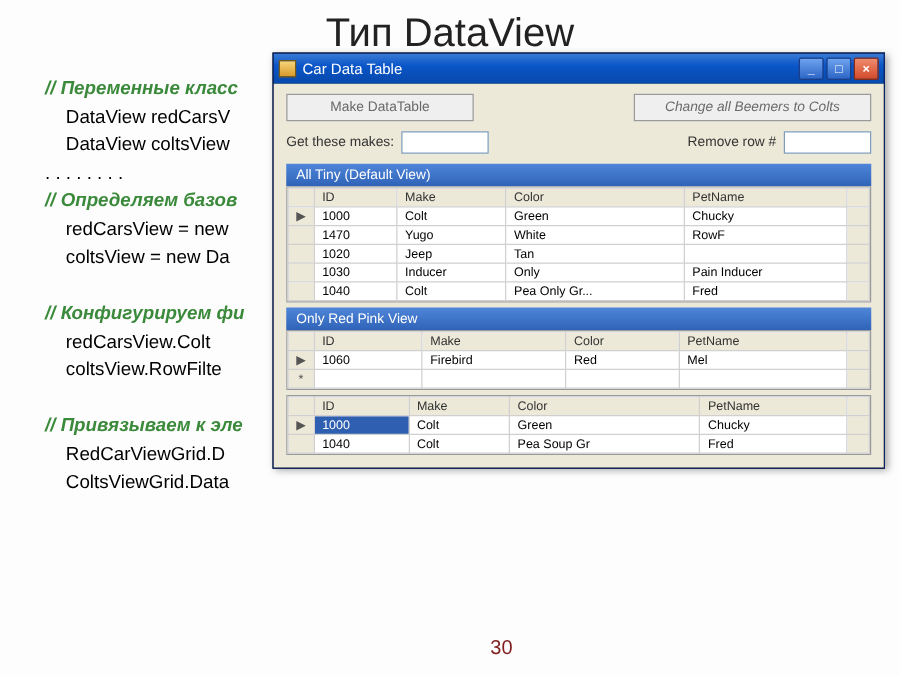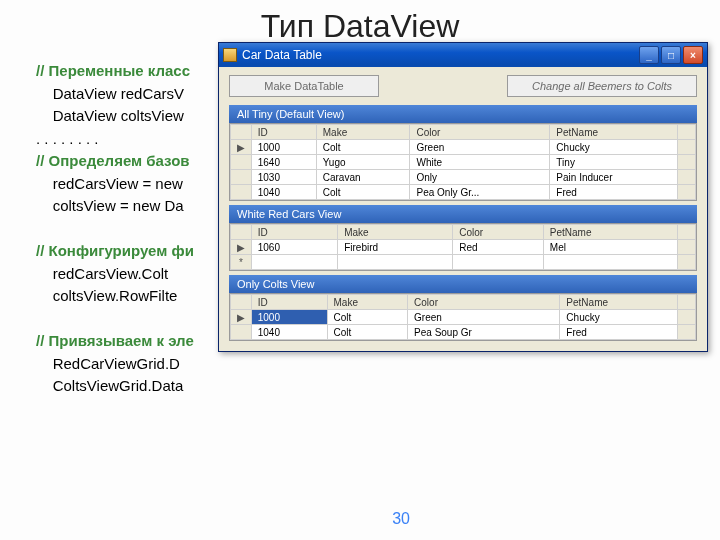--- a/index.html
+++ b/index.html
@@ -22,27 +22,27 @@
   .code-block {
     position: absolute;
     left: 36px;
     top: 60px;
     font-size: 15px;
     line-height: 1.5;
     color: #000;
     font-family: Arial, Helvetica, sans-serif;
     white-space: pre;
   }
-  .code-block .comment { color: #3b8a3b; font-weight: bold; }
+  .code-block .comment { color: #3b8a3b; font-weight: bold; font-style: italic; }
   .page-num {
     position: absolute;
     right: 310px;
     bottom: 12px;
     font-size: 16px;
-    color: #3b82f6;
+    color: #7f1d1d;
   }
 
   
   .win {
     position: absolute;
     left: 218px;
     top: 42px;
     width: 490px;
     border: 1px solid #0a246a;
     background: #000000;
@@ -181,20 +181,30 @@
       <div class="winbtn">_</div>
       <div class="winbtn">□</div>
       <div class="winbtn close">×</div>
     </div>
   </div>
   <div class="client">
 
     <div class="toprow">
       <div class="btn">Make DataTable</div>
       <div class="btn wide">Change all Beemers to Colts</div>
+    </div>
+    <div class="midrow">
+      <div class="lblbox">
+        <span>Get these makes:</span>
+        <div class="txt"></div>
+      </div>
+      <div class="lblbox">
+        <span>Remove row #</span>
+        <div class="txt"></div>
+      </div>
     </div>
 
     <div class="section-hdr">All Tiny (Default View)</div>
     <div class="grid">
       <table>
         <tbody>
             <tr>
           <th class="rowhdr"></th>
           <th>ID</th>
           <th>Make</th>
@@ -205,47 +215,55 @@
         <tr>
               <td class="rowhdr">▶</td>
               <td>1000</td>
               <td>Colt</td>
               <td>Green</td>
               <td>Chucky</td>
               <td class="scrollpad"></td>
             </tr>
         <tr>
               <td class="rowhdr"></td>
-              <td>1640</td>
+              <td>1470</td>
               <td>Yugo</td>
               <td>White</td>
-              <td>Tiny</td>
+              <td>RowF</td>
+              <td class="scrollpad"></td>
+            </tr>
+        <tr>
+              <td class="rowhdr"></td>
+              <td>1020</td>
+              <td>Jeep</td>
+              <td>Tan</td>
+              <td></td>
               <td class="scrollpad"></td>
             </tr>
         <tr>
               <td class="rowhdr"></td>
               <td>1030</td>
-              <td>Caravan</td>
+              <td>Inducer</td>
               <td>Only</td>
               <td>Pain Inducer</td>
               <td class="scrollpad"></td>
             </tr>
         <tr>
               <td class="rowhdr"></td>
               <td>1040</td>
               <td>Colt</td>
               <td>Pea Only Gr...</td>
               <td>Fred</td>
               <td class="scrollpad"></td>
             </tr>
       </tbody>
         </table>
     </div>
 
-    <div class="section-hdr">White Red Cars View</div>
+    <div class="section-hdr">Only Red Pink View</div>
     <div class="grid">
       <table>
         <tbody>
             <tr>
           <th class="rowhdr"></th>
           <th>ID</th>
           <th>Make</th>
           <th>Color</th>
           <th>PetName</th>
           <th class="scrollpad"></th>
@@ -263,21 +281,20 @@
               <td></td>
               <td></td>
               <td></td>
               <td></td>
               <td class="scrollpad"></td>
             </tr>
       </tbody>
         </table>
     </div>
 
-    <div class="section-hdr">Only Colts View</div>
     <div class="grid">
       <table>
         <tbody>
             <tr>
           <th class="rowhdr"></th>
           <th>ID</th>
           <th>Make</th>
           <th>Color</th>
           <th>PetName</th>
           <th class="scrollpad"></th>

